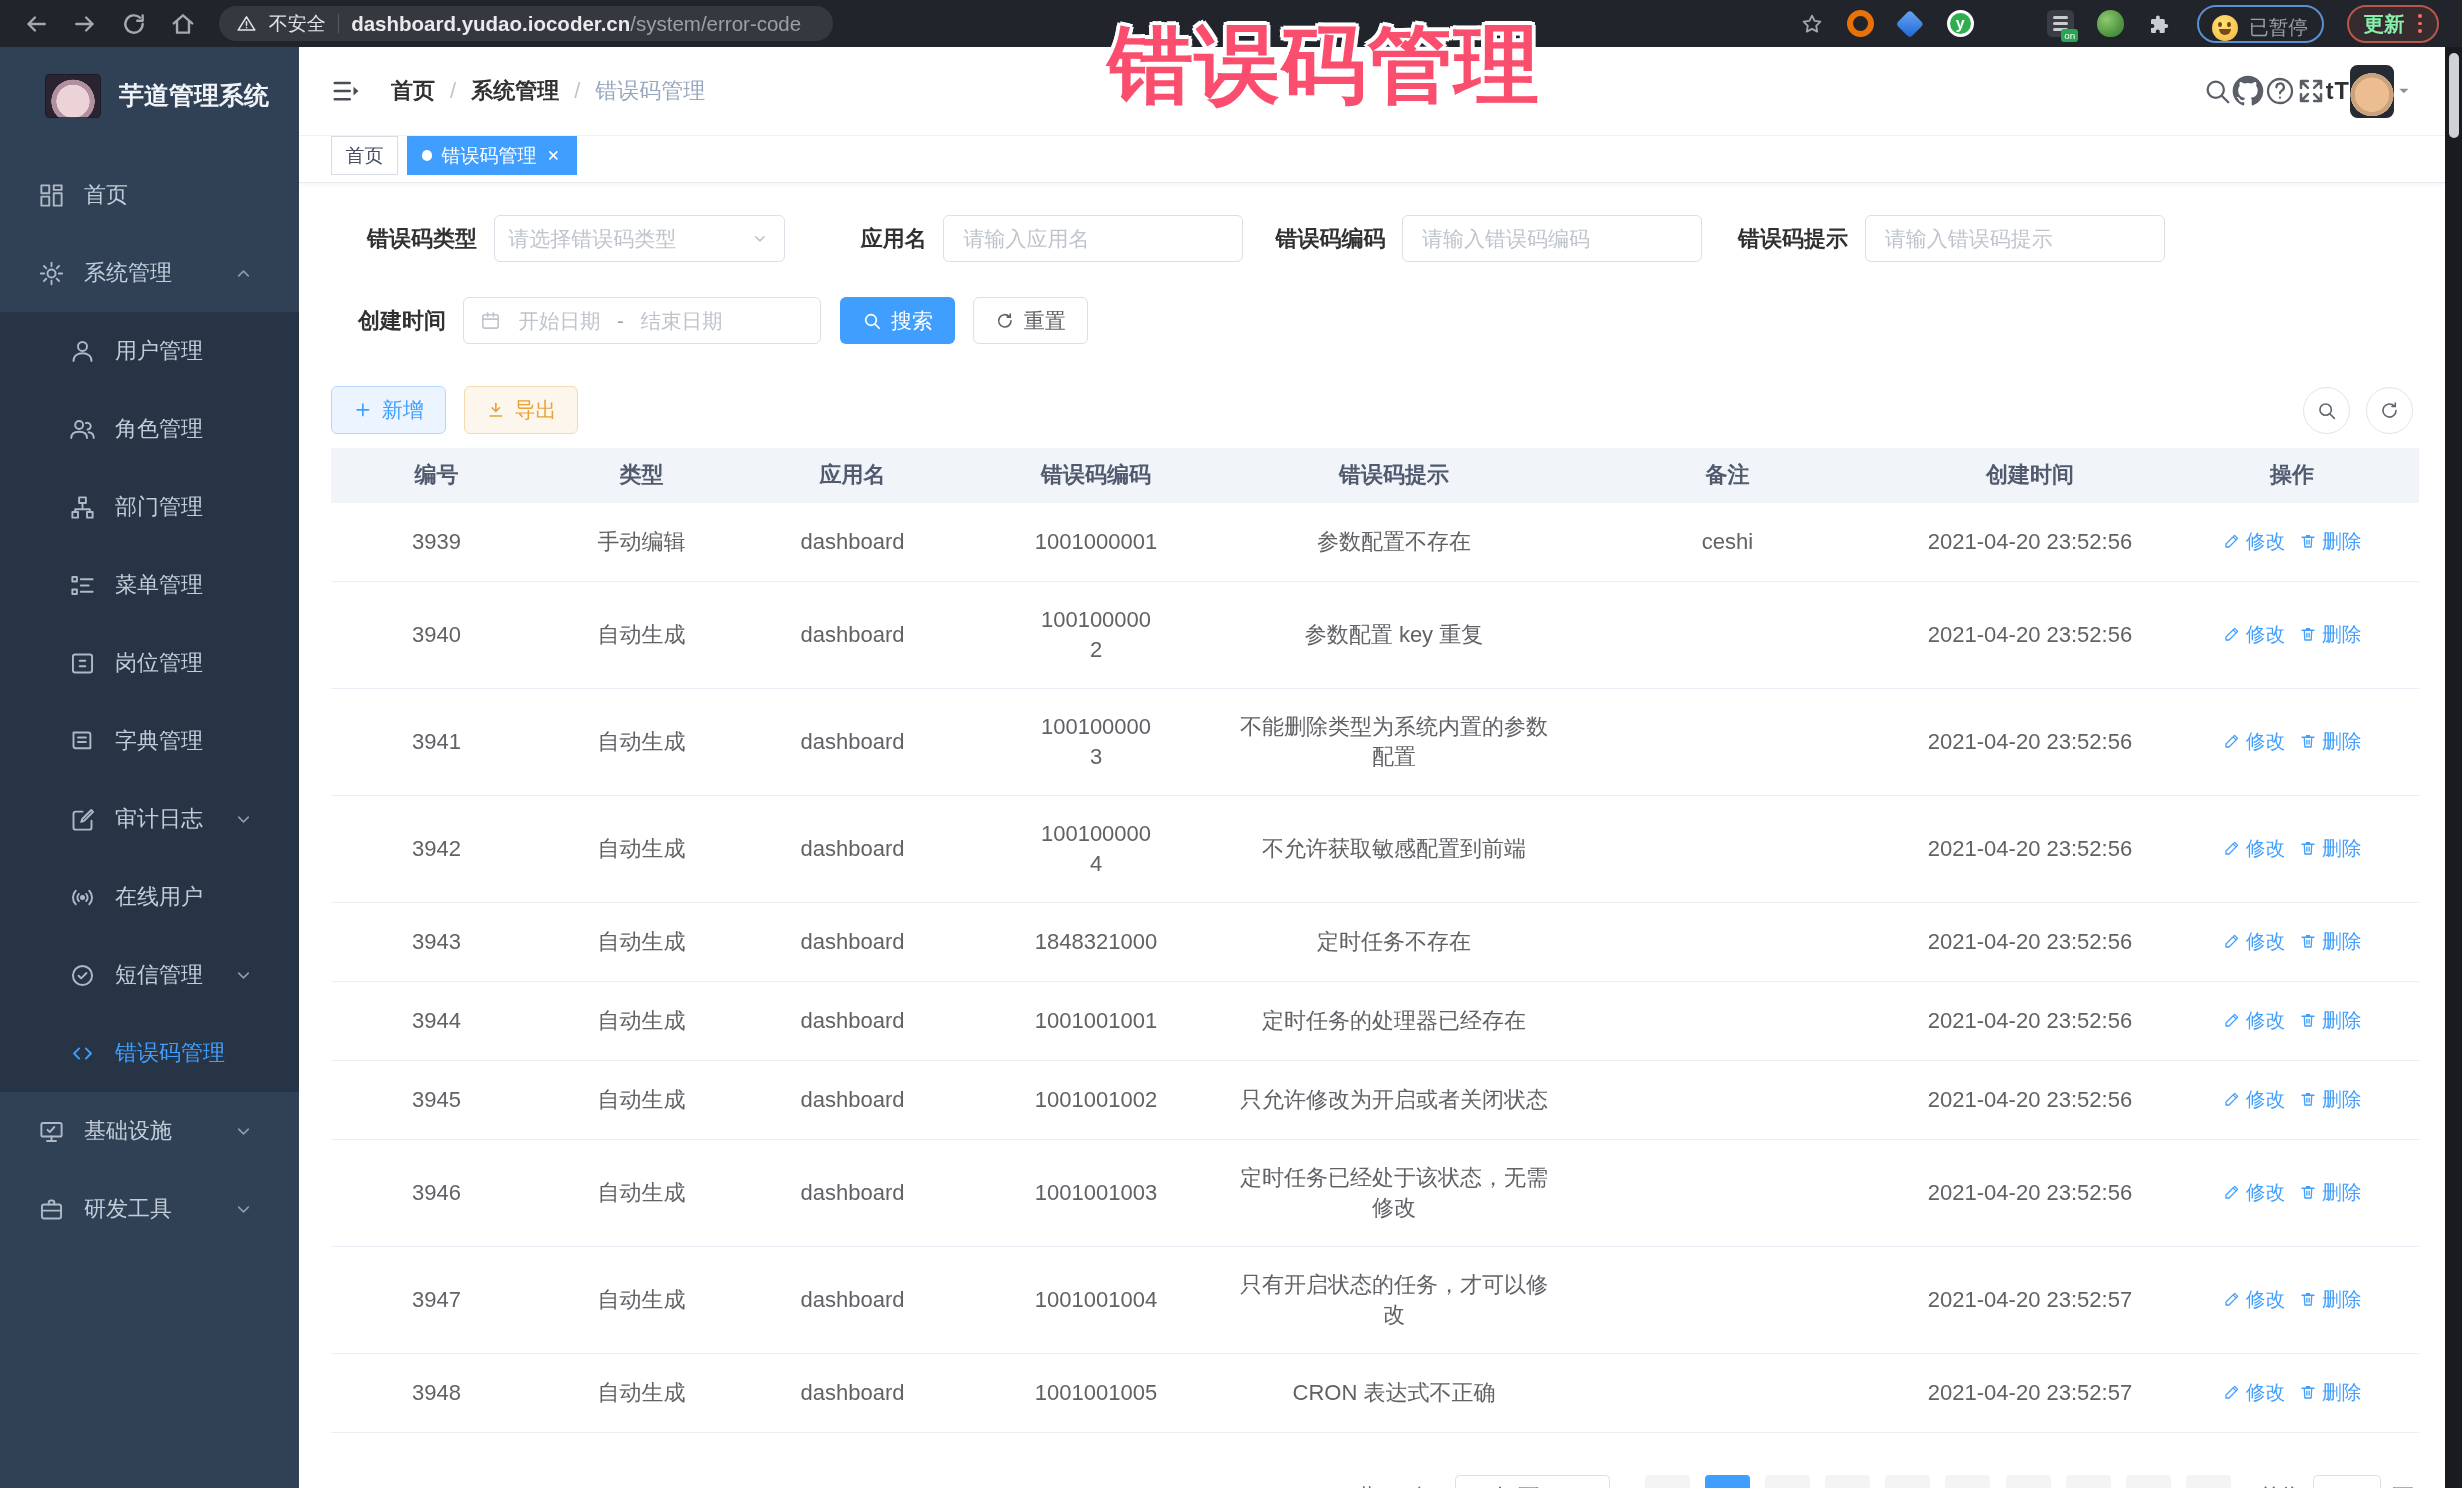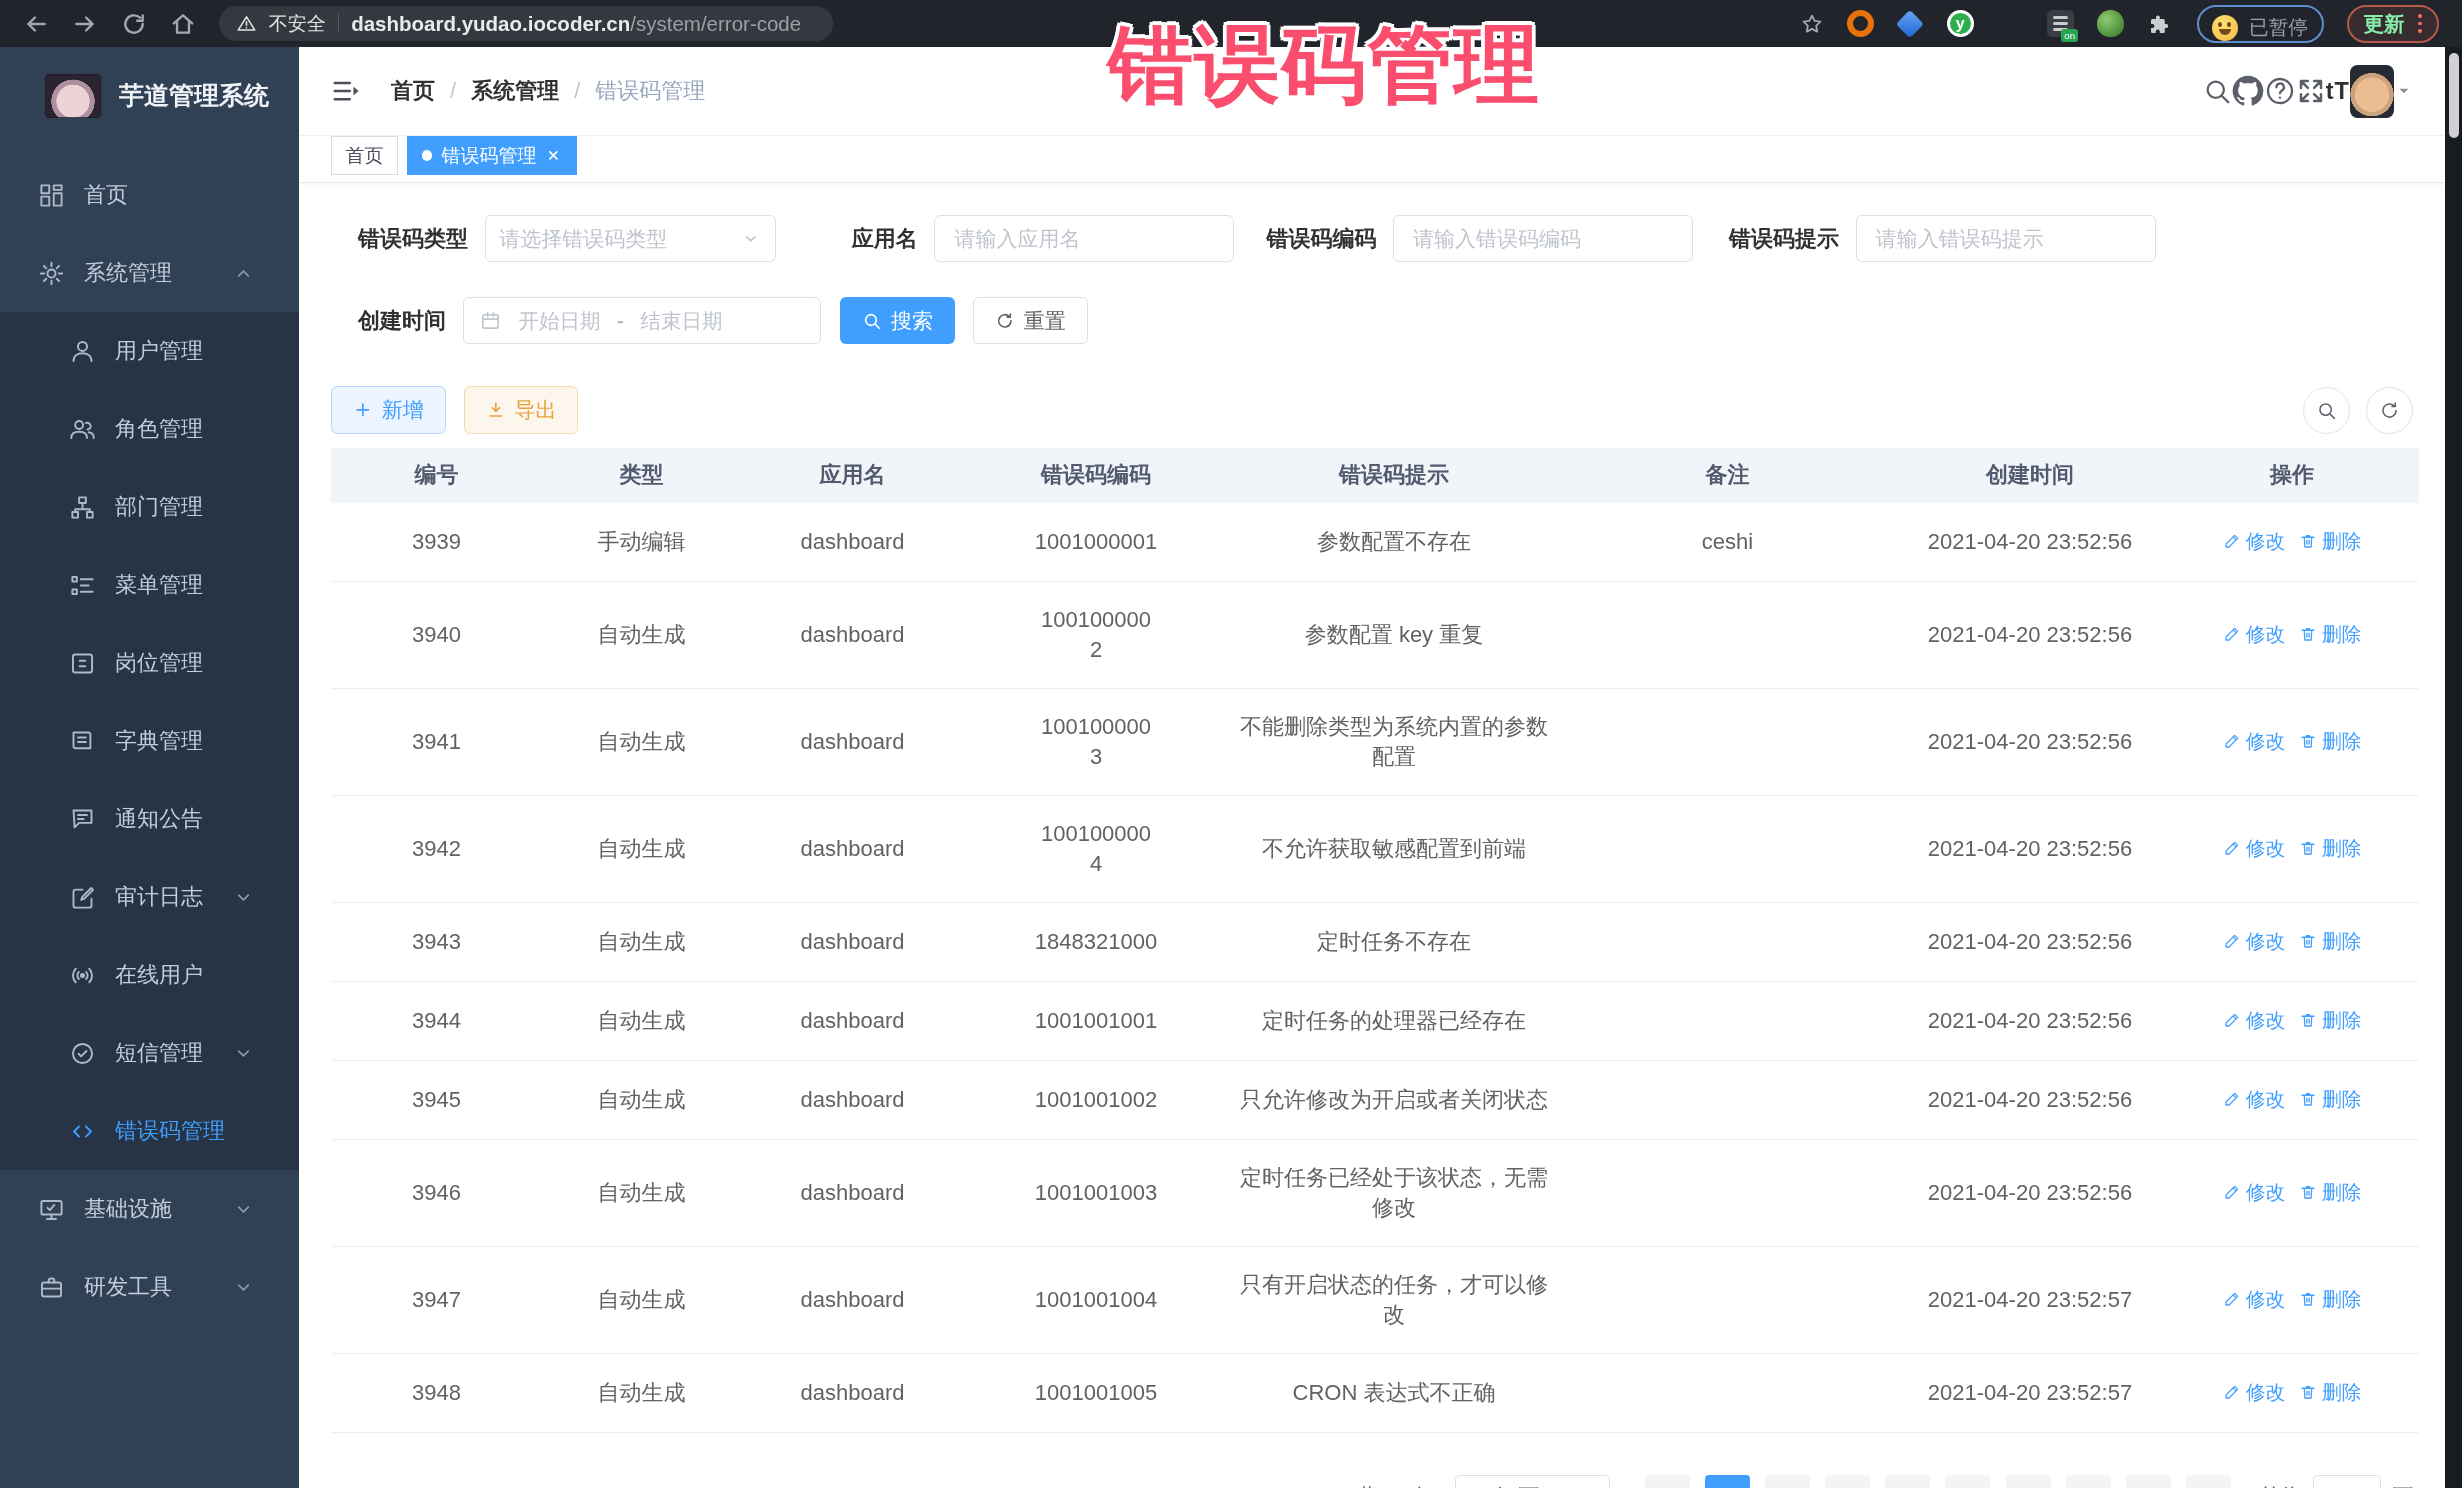--- a/index.html
+++ b/index.html
@@ -73,21 +73,21 @@
 
 .tags{height:47px;display:flex;align-items:flex-end;gap:9px;padding:0 32px 6.8px;border-bottom:1.5px solid #e6e9ee;box-shadow:0 1.5px 3.8px rgba(0,0,0,.04)}
 .tag{height:39px;display:flex;align-items:center;gap:9px;padding:0 13.6px;border:1.5px solid #d8dce5;background:#fff;color:#495060;font-size:19px;cursor:pointer}
 .tag.active{background:#409eff;border-color:#409eff;color:#fff}
 .tag-dot{width:10.6px;height:10.6px;border-radius:50%;background:#fff}
 .tag-close{width:16.7px;height:16.7px;color:#fff}
 
 
 .content{padding:32px 32px 0}
 .frow{display:flex;align-items:center}
-.frow1{margin-left:27px;margin-bottom:35px}
+.frow1{margin-left:36px;margin-bottom:35px}
 .frow2{margin-left:27px}
 .f-label{font-size:22px;color:#303133;font-weight:700;margin-right:16.7px;white-space:nowrap}
 .inp,.sel,.drange{height:47px;border:1.5px solid #dcdfe6;border-radius:6px;background:#fff;font-size:21px;color:#606266}
 .inp{padding:0 19px;width:300px;font-family:inherit}
 .inp::placeholder{color:#bfc4cc}
 .sel{width:291px;display:flex;align-items:center;justify-content:space-between;padding:0 13.6px;color:#bfc4cc;cursor:pointer}
 .sel .chev{color:#c0c4cc}
 .g2{margin-left:76px}.g3{margin-left:32px}.g4{margin-left:36px}
 .drange{width:358px;display:flex;align-items:center;gap:16.7px;padding:0 15px;color:#bfc4cc;font-size:20.5px}
 .drange .icn{color:#c0c4cc}
@@ -285,28 +285,20 @@
         </span>
         <span class="side-label">岗位管理</span>
       </div>
       <div class="side-item sub">
         <span class="icn ">
           <svg width="27" height="27" viewBox="0 0 24 24" fill="none" stroke="currentColor" stroke-width="1.7" stroke-linecap="round" stroke-linejoin="round">
             <path d="M4 4h13a2 2 0 0 1 2 2v12H6a2 2 0 0 1-2-2zM8 8.5h7M8 12.5h7"></path>
           </svg>
         </span>
         <span class="side-label">字典管理</span>
-      </div>
-      <div class="side-item sub">
-        <span class="icn ">
-          <svg width="27" height="27" viewBox="0 0 24 24" fill="none" stroke="currentColor" stroke-width="1.7" stroke-linecap="round" stroke-linejoin="round">
-            <path d="M4 4h16v11H9l-4 4zM8 8h8M8 11.5h5"></path>
-          </svg>
-        </span>
-        <span class="side-label">通知公告</span>
       </div>
       <div class="side-item sub">
         <span class="icn ">
           <svg width="27" height="27" viewBox="0 0 24 24" fill="none" stroke="currentColor" stroke-width="1.7" stroke-linecap="round" stroke-linejoin="round">
             <path d="M20 13v6a2 2 0 0 1-2 2H6a2 2 0 0 1-2-2V7a2 2 0 0 1 2-2h6M19.8 3.6l1.6 1.6-8 8-2.6 1 1-2.6z"></path>
           </svg>
         </span>
         <span class="side-label">审计日志</span>
         <span class="icn chev">
           <svg width="23" height="23" viewBox="0 0 24 24" fill="none" stroke="currentColor" stroke-width="1.7" stroke-linecap="round" stroke-linejoin="round">

